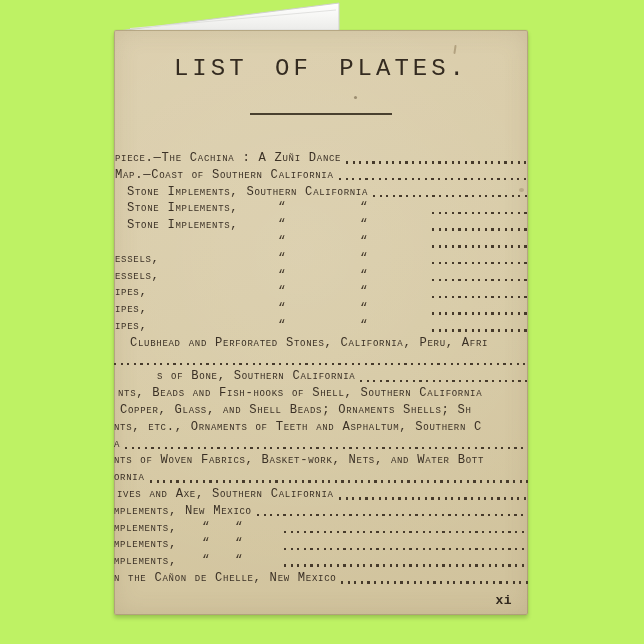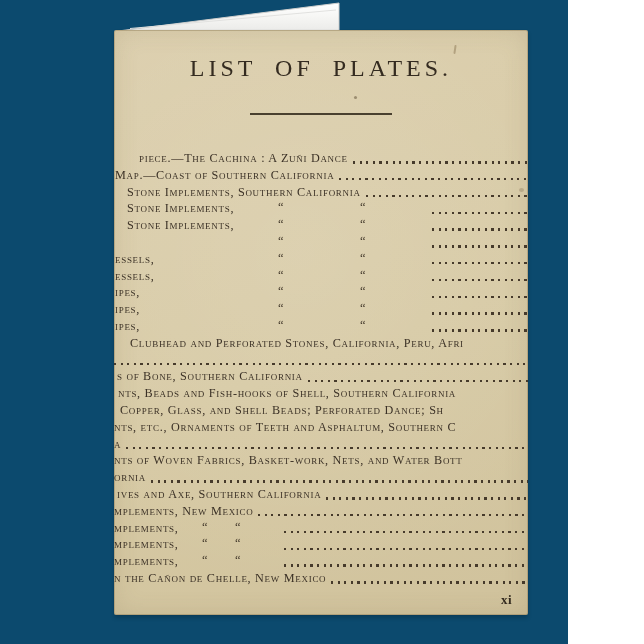--- a/index.html
+++ b/index.html
@@ -1,17 +1,17 @@
 <!DOCTYPE html>
 <html><head>
 <meta charset="utf-8">
 <style>
   html,body{margin:0;padding:0;background:#ffffff;}
-  .stage{position:relative;width:568px;height:644px;background:#0c4a6e;overflow:hidden;
-         font-family:Liberation Serif, serif;}
+  .stage{position:relative;width:644px;height:644px;background:#bef264;overflow:hidden;
+         font-family:Liberation Mono, monospace;}
   .fold-svg{position:absolute;left:0;top:0;}
   .card{position:absolute;left:114px;top:30px;width:414px;height:585px;border-radius:2px;overflow:hidden;
         color:#3b3126;
         background:
           radial-gradient(130% 95% at 45% 38%, rgba(255,255,255,0.10), rgba(0,0,0,0) 62%),
           linear-gradient(160deg,#dccfae 0%,#d7caa5 55%,#d0c29c 100%);
         box-shadow:0 3px 4px rgba(0,0,0,0.18), 0 0 1px rgba(0,0,0,0.25),
                    inset 0 0 0 1px rgba(146,128,90,0.45), inset 0 0 24px rgba(118,98,60,0.16);}
   .title{position:absolute;top:25px;left:0;right:0;text-align:center;
          font-size:24px;letter-spacing:4px;word-spacing:9px;color:#342b20;}
@@ -51,21 +51,21 @@
       </linearGradient>
     </defs>
     <polygon points="122,30.5 339,3 339,30.5" fill="url(#foldg)" stroke="#cfcfcd" stroke-width="1"></polygon>
     <line x1="130" y1="28.5" x2="336" y2="10" stroke="#e1e1df" stroke-width="1"></line>
   </svg>
 
   <div class="card">
     <div class="title">LIST OF PLATES.</div>
     <div class="rule"></div>
     <div class="list">
-        <div class="row" style="padding-left: 1px; margin-left: 24px;">
+        <div class="row" style="padding-left: 1px;">
     <span class="txt">piece.—The Cachina : A Zuñi Dance</span>
   <span class="leader"></span></div>
         <div class="row" style="padding-left: 1px; justify-content: center;">
     <span class="txt">Map.—Coast of Southern California</span>
   <span class="leader"></span></div>
         <div class="row" style="padding-left: 13px;">
     <span class="txt">Stone Implements, Southern California</span>
   <span class="leader"></span></div>
         <div class="row sc" style="padding-left: 13px;">
     <span class="txt">Stone Implements,</span>
@@ -89,28 +89,28 @@
   <span class="ditto d1">“</span><span class="ditto d2">“</span><span class="abs-leader"></span></div>
         <div class="row sc" style="padding-left: 1px;">
     <span class="txt">ipes,</span>
   <span class="ditto d1">“</span><span class="ditto d2">“</span><span class="abs-leader"></span></div>
         <div class="row" style="padding-left: 16px;">
     <span class="txt">Clubhead and Perforated Stones, California, Peru, Afri</span>
   </div>
         <div class="row" style="padding-left: 0px;">
     <span class="txt"></span>
   <span class="leader flush"></span></div>
-        <div class="row" style="padding-left: 3px;">
+        <div class="row" style="padding-left: 3px; margin-left: 40px;">
     <span class="txt">s of Bone, Southern California</span>
   <span class="leader"></span></div>
         <div class="row" style="padding-left: 4px;">
     <span class="txt">nts, Beads and Fish-hooks of Shell, Southern California</span>
   </div>
         <div class="row" style="padding-left: 6px;">
-    <span class="txt">Copper, Glass, and Shell Beads; Perforated Dance; Sh</span>
+    <span class="txt">Copper, Glass, and Shell Beads; Ornaments Shells; Sh</span>
   </div>
         <div class="row" style="padding-left: 0px;">
     <span class="txt">nts, etc., Ornaments of Teeth and Asphaltum, Southern C</span>
   </div>
         <div class="row" style="padding-left: 0px;">
     <span class="txt">a</span>
   <span class="leader"></span></div>
         <div class="row" style="padding-left: 0px;">
     <span class="txt">nts of Woven Fabrics, Basket-work, Nets, and Water Bott</span>
   </div>

